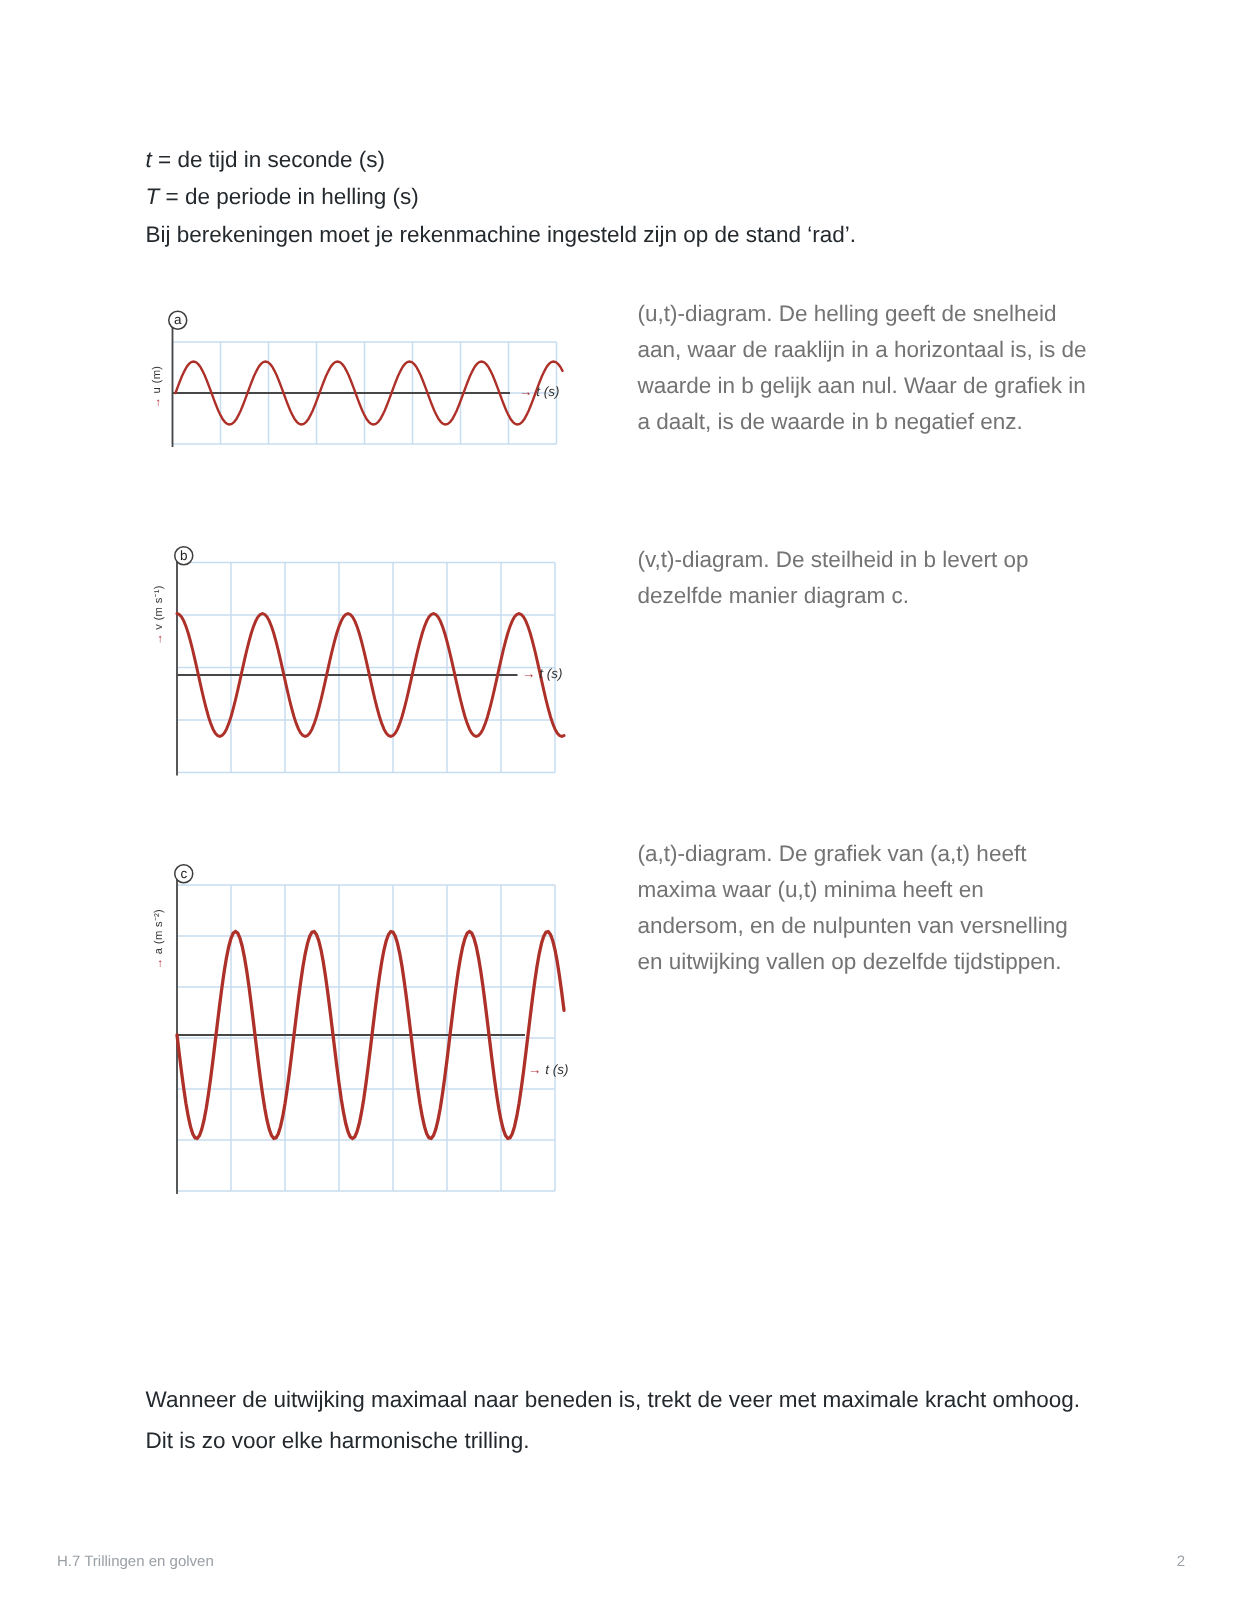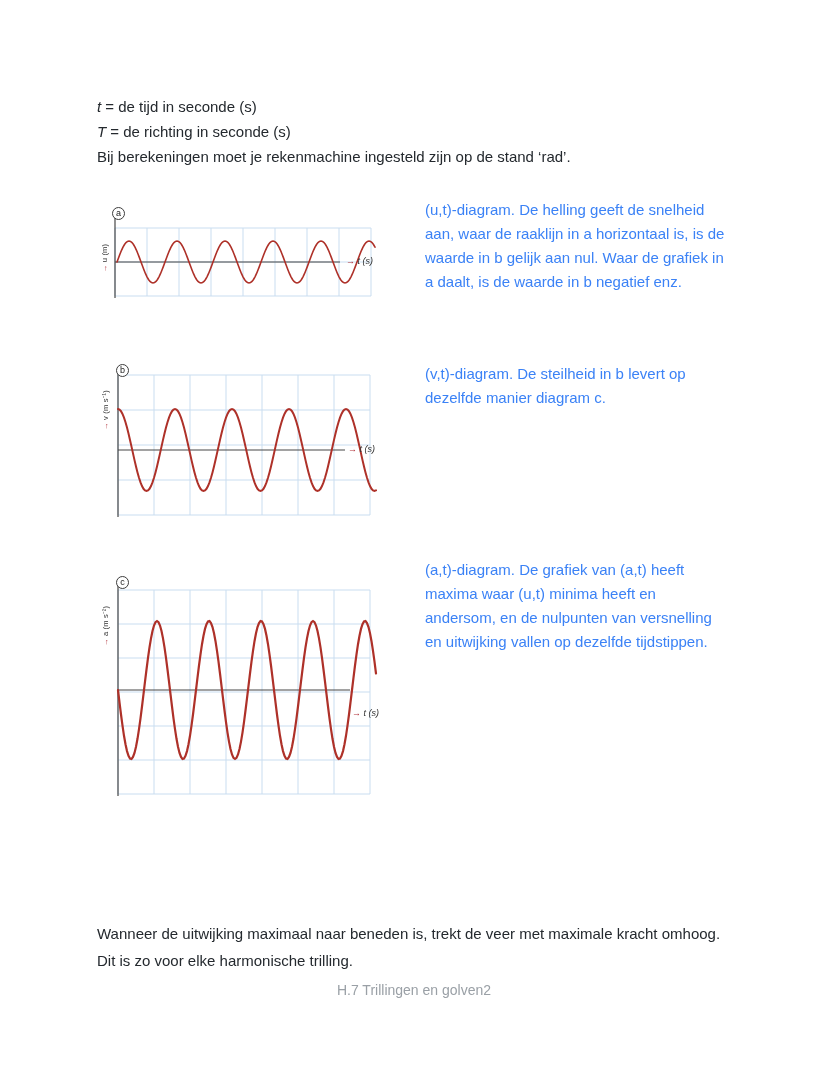--- a/index.html
+++ b/index.html
@@ -31,42 +31,42 @@
   .fig-a .y-label { left:4px; top:53px; }
   .fig-b .y-label { left:5px; top:50px; }
   .fig-c .y-label { left:5px; top:56px; }
   .x-label { position:absolute; font-size:9px; color:#333; white-space:nowrap; z-index:2; }
   .x-label .ax-text { font-style:italic; }
   .fig-a .x-label { left:246px; top:51px; }
   .fig-b .x-label { left:248px; top:84px; }
   .fig-c .x-label { left:252px; top:138px; }
   .ax-arrow { color:#b03038; }
 
-  .caption { position:absolute; width:302px; font-size:15px; line-height:24px; color:#3b82f6; }
+  .caption { position:absolute; width:302px; font-size:15px; line-height:24px; color:#737373; }
   .cap-a { left:425px; top:198px; }
   .cap-b { left:425px; top:346px;margin-top:16px; }
   .cap-c { left:425px; top:558px; }
 
   .para { position:absolute; left:97px; width:645px; font-size:15px; line-height:27px; color:#24292e; }
   .para-1 { top:838px; }
   .para-2 { top:920px; }
 
   .footer {
-    position:absolute; left:38px; right:38px; top:982px;
-    display:flex; justify-content:center; font-size:14px; color:#9aa0a6;
+    position:absolute; left:38px; right:38px; top:1036px;
+    display:flex; justify-content:space-between; font-size:10px; color:#9aa0a6;
   }
 </style>
 </head>
 <body>
 
 <div class="page">
 
   <div class="intro">
     <p class="def-line"><span class="var">t</span><span> = de tijd in seconde (s)</span></p>
-    <p class="def-line"><span class="var">T</span><span> = de richting in seconde (s)</span></p>
+    <p class="def-line"><span class="var">T</span><span> = de periode in helling (s)</span></p>
     <p class="note">Bij berekeningen moet je rekenmachine ingesteld zijn op de stand ‘rad’.</p>
   </div>
 
   <figure class="fig fig-a">
     <span class="fig-badge">a</span>
     <span class="y-label"><span class="ax-arrow">→</span> <span class="ax-text">u (m)</span></span>
     <svg width="300" height="110" viewBox="0 0 300 110">
         <line x1="15" y1="23" x2="15" y2="91" stroke="#c9ddf0" stroke-width="1"></line>
         <line x1="47" y1="23" x2="47" y2="91" stroke="#c9ddf0" stroke-width="1"></line>
         <line x1="79" y1="23" x2="79" y2="91" stroke="#c9ddf0" stroke-width="1"></line>

